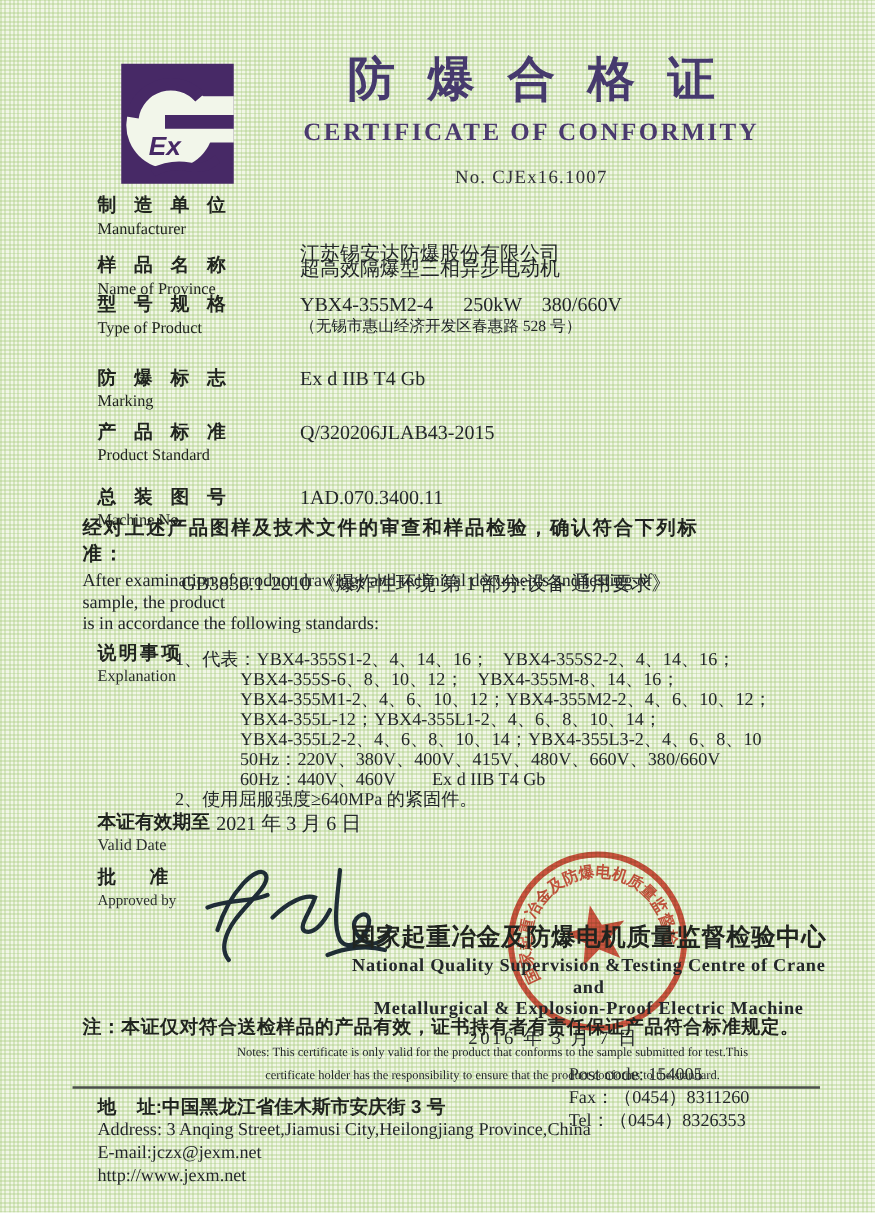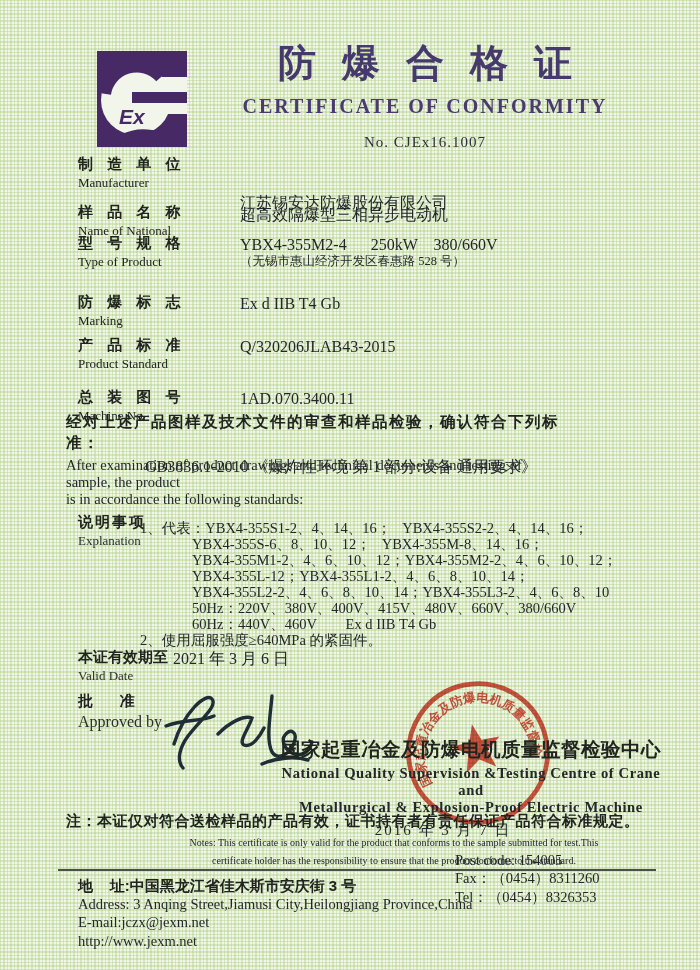--- a/index.html
+++ b/index.html
@@ -69,21 +69,21 @@
     font-size:15px; color:#20241f; white-space:nowrap;
   }
   .valid-row .en { font-size:13px; margin-top:1px; }
   .valid-row .val { font-size:16px; padding-top:1px; }
 
   .approve-row { left:78px; top:692px; }
   .approve-row .zh {
     font-family:"Liberation Sans", sans-serif; font-weight:bold;
     font-size:15px; letter-spacing:2px; color:#20241f; white-space:pre;
   }
-  .approve-row .en { font-size:16px; margin-top:2px; }
+  .approve-row .en { font-size:12px; margin-top:2px; }
   .signature { left:158px; top:678px; width:178px; height:110px; }
 
   
   .org-block { left:272px; top:736px; width:398px; text-align:center; }
   .org-zh {
     font-family:"Liberation Sans", sans-serif; font-weight:bold;
     font-size:19.5px; letter-spacing:0.5px; color:#20241f; white-space:nowrap;
   }
   .org-en { font-size:14.6px; font-weight:bold; letter-spacing:0.6px; margin-top:2px; color:#23272a; }
   .org-date { font-size:15px; margin-top:5px; margin-right:56px; letter-spacing:2px; color:#23272a; }
@@ -137,21 +137,21 @@
     </div>
     <div class="val">
       <div>江苏锡安达防爆股份有限公司</div>
       <div class="sub">（无锡市惠山经济开发区春惠路 528 号）</div>
     </div>
   </div>
 
   <div class="abs row" style="top:203px">
     <div class="lbl">
       <div class="zh">样 品 名 称</div>
-      <div class="en">Name of National</div>
+      <div class="en">Name of Province</div>
     </div>
     <div class="val">超高效隔爆型三相异步电动机</div>
   </div>
 
   <div class="abs row" style="top:234px">
     <div class="lbl">
       <div class="zh">型 号 规 格</div>
       <div class="en">Type of Product</div>
     </div>
     <div class="val">YBX4-355M2-4      250kW    380/660V</div>

